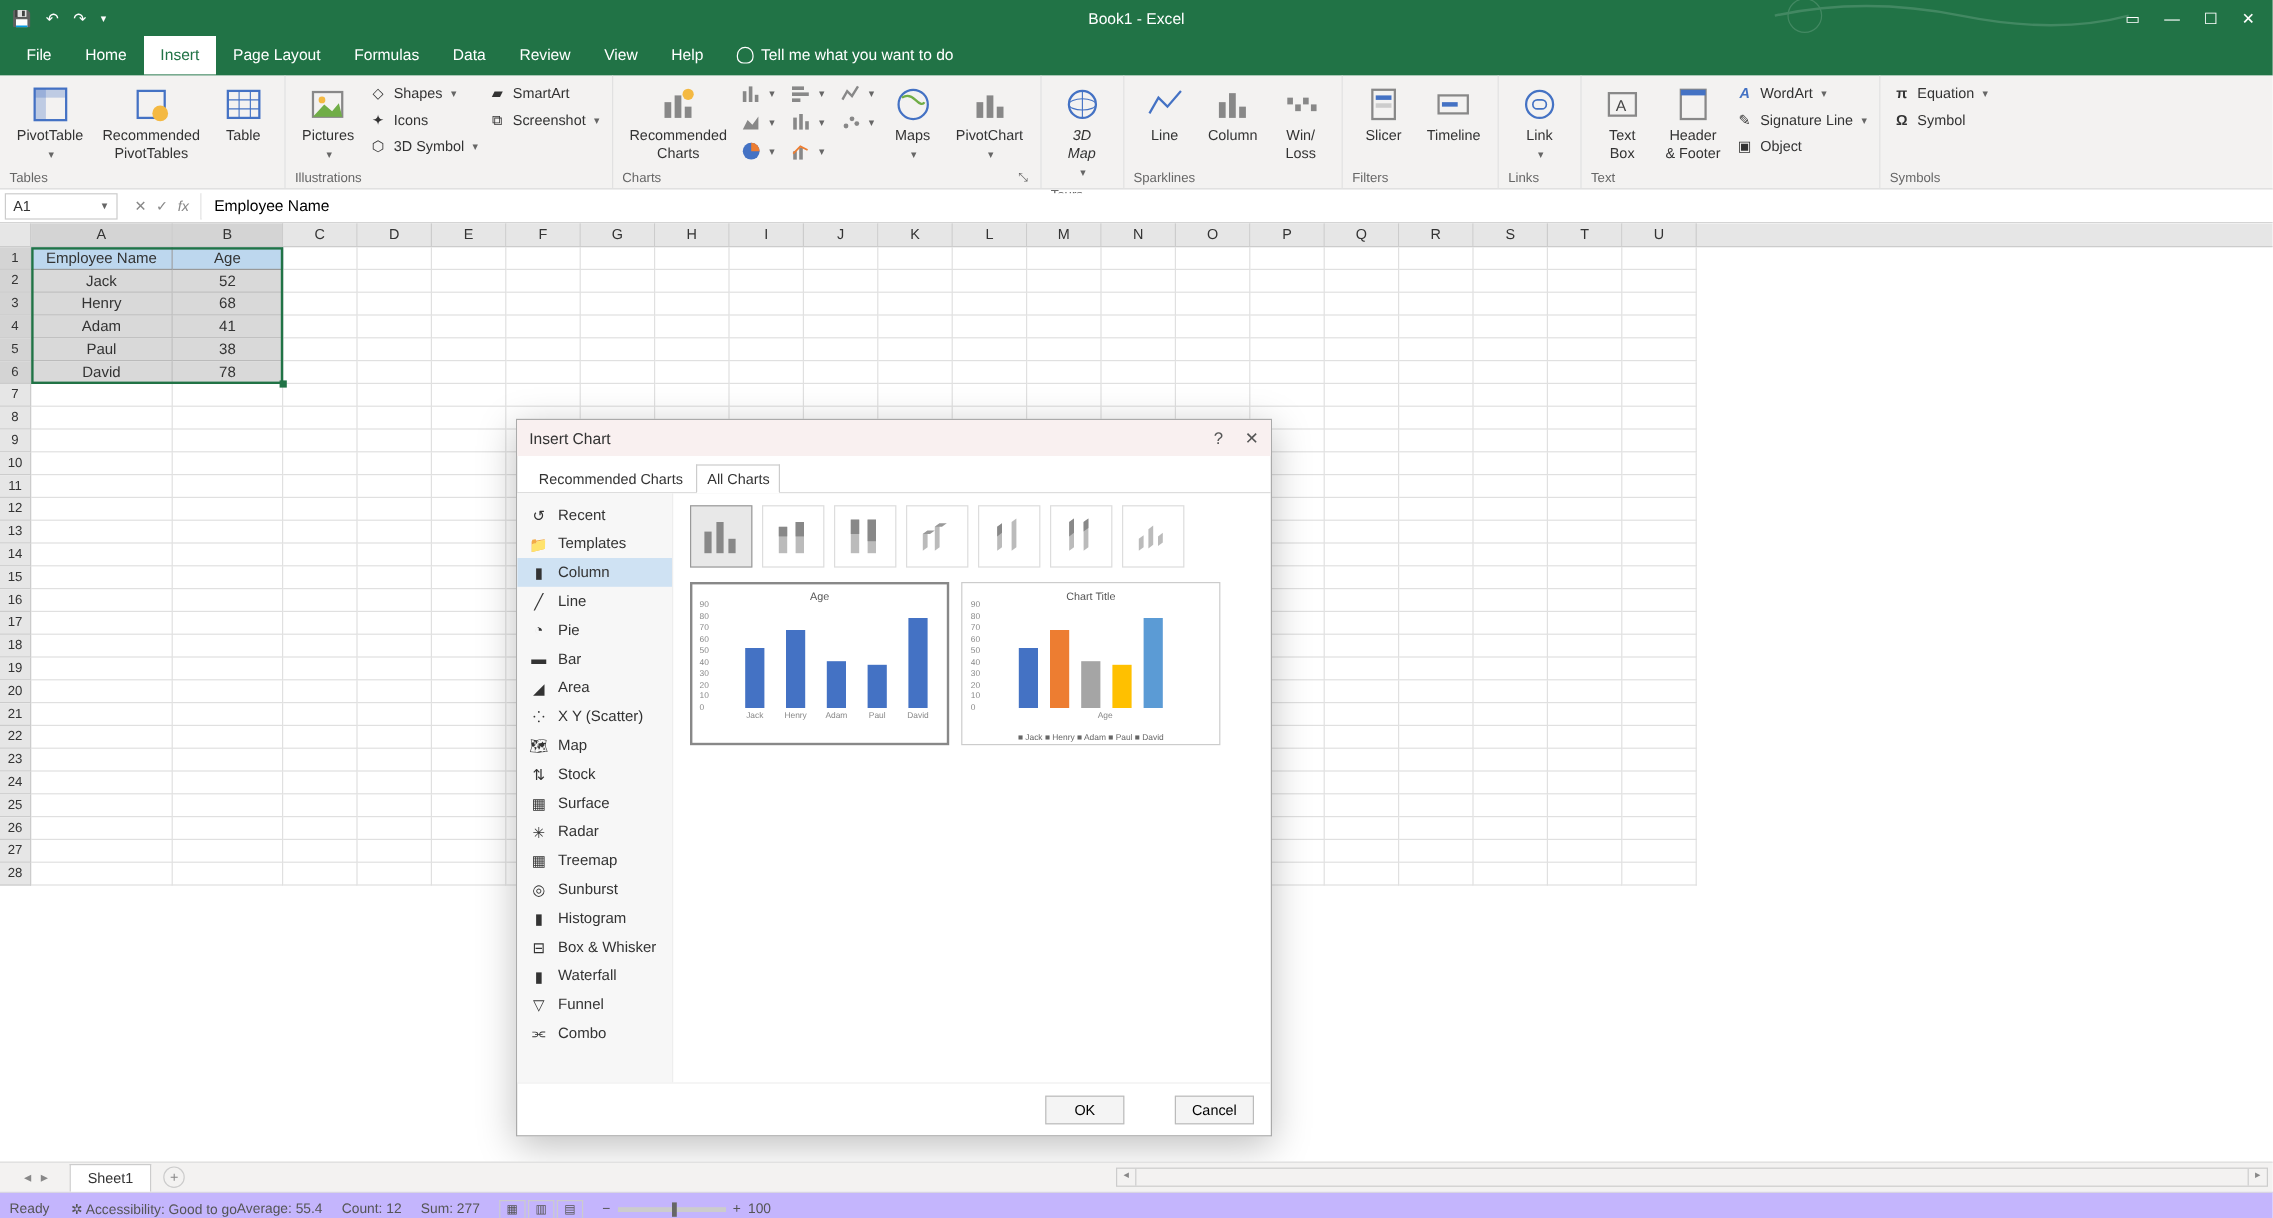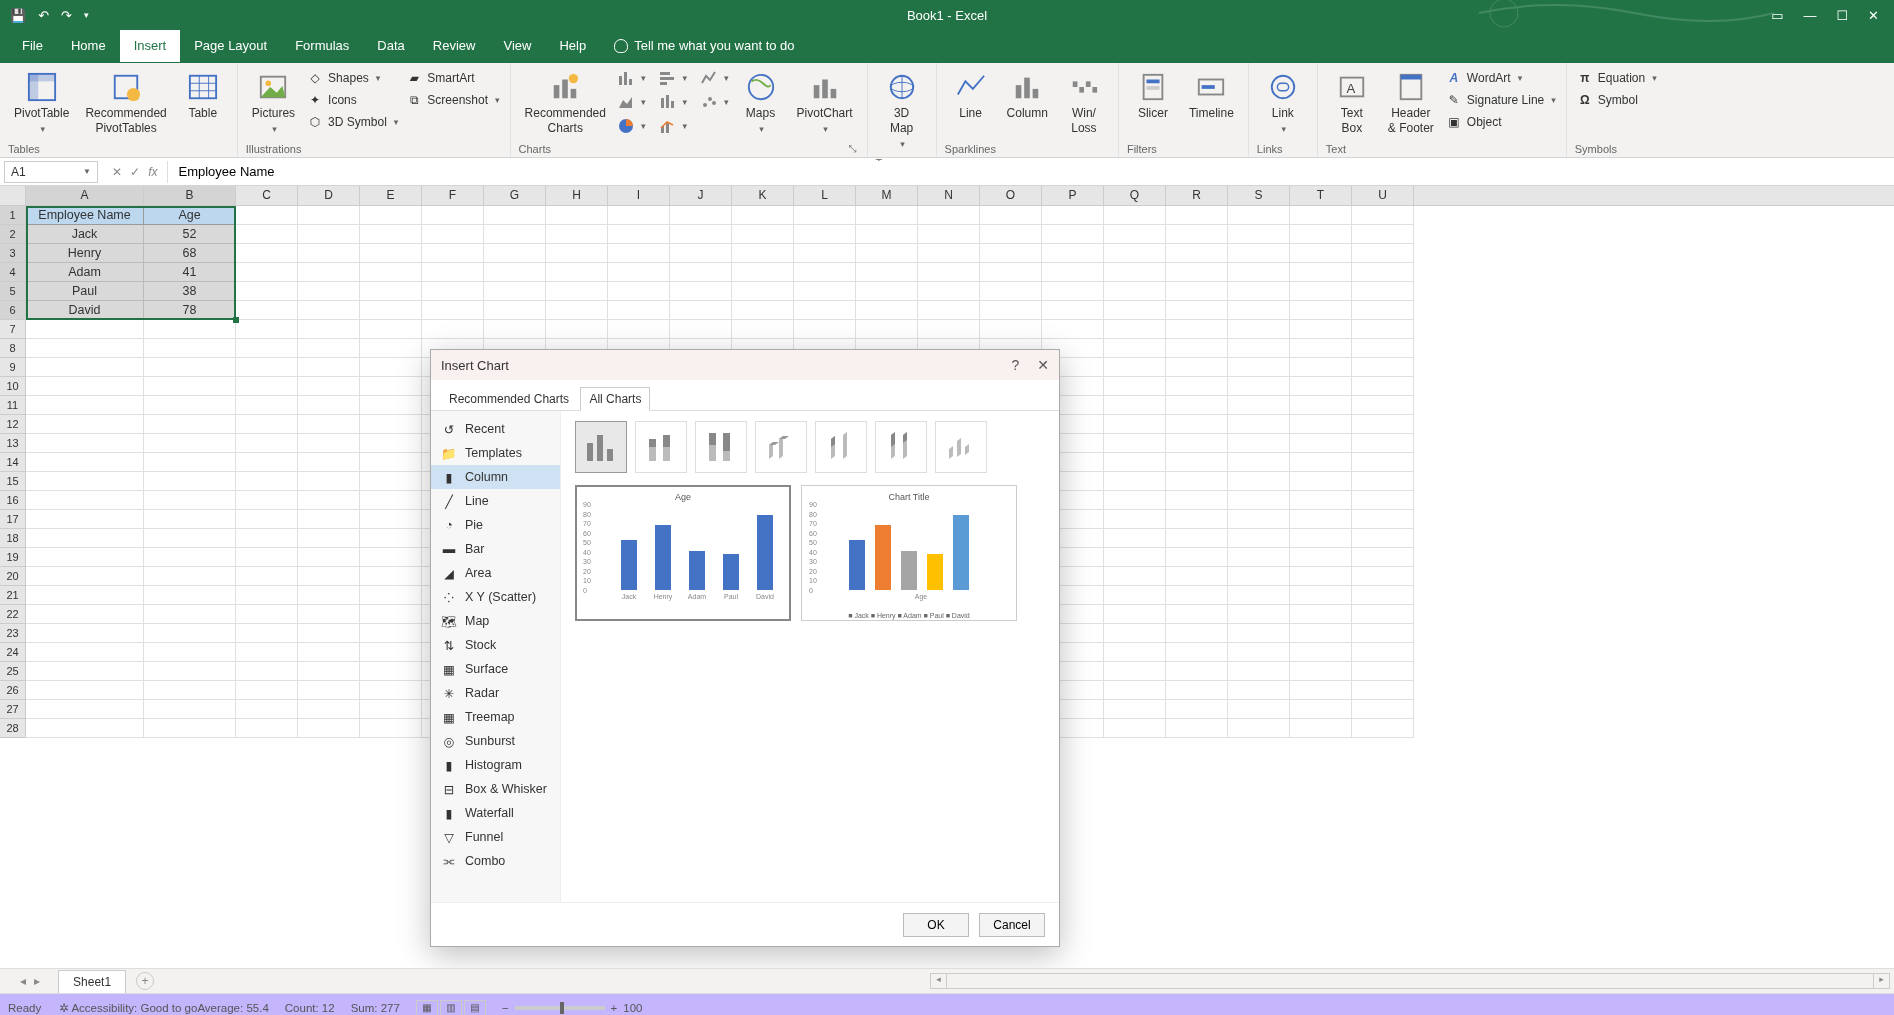--- a/index.html
+++ b/index.html
@@ -85,21 +85,21 @@
 .preview.selected { border:2px solid #888; padding:5px;}
 .mini-title{ font-size:9px; text-align:center; color:#555; margin-bottom:2px;}
 .mini-chart{ width:200px; height:96px; position:relative; margin:0 auto;}
 .mini-chart .axis{ position:absolute; left:14px; right:2px; bottom:10px; top:0;}
 .mini-chart .ylab{ position:absolute; left:0; font-size:7px; color:#888;}
 .mini-chart .bar{ position:absolute; bottom:0; width:16px; }
 .mini-chart .xlab{ position:absolute; bottom:-10px; font-size:7px; color:#888; width:26px; text-align:center;}
 .mini-legend { font-size:7px; text-align:center; color:#666; margin-top:12px;}
 
 .dialog-footer { height:44px; border-top:1px solid #eee; display:flex; justify-content:flex-end; align-items:center; gap:10px; padding:0 14px;}
-.dialog-footer button { width:66px; height:24px; font-size:12px; background:#f4f4f4; border:1px solid #bbb; cursor:pointer;}
+.dialog-footer button { width:66px; height:24px; font-size:12px; background:#f4f4f4; border:1px solid #bbb; cursor:pointer;margin-left:32px;}
 
 
 .sheet-tabs { height:25px; background:#f3f2f1; border-top:1px solid #ddd; display:flex; align-items:center; padding-left:20px; position:relative;}
 .sheet-nav { display:flex; gap:8px; color:#888; padding-right:18px;}
 .sheet-tab { padding:4px 14px; font-size:12px; background:#fff; border:1px solid #ccc; border-bottom:none; cursor:pointer;}
 .sheet-add { width:18px;height:18px; border:1px solid #ccc; border-radius:50%; margin-left:10px; display:flex;align-items:center;justify-content:center; font-size:12px; color:#888; cursor:pointer;}
 .sheet-tabs .hscroll { position:absolute; right:4px; left:930px; height:16px; border:1px solid #ccc; display:flex;}
 .sheet-tabs .hscroll .tr{ width:16px; text-align:center; font-size:9px; color:#888; border-left:1px solid #ccc; cursor:pointer;}
 .sheet-tabs .hscroll .tr:first-child{border-left:none;border-right:1px solid #ccc;}
 .sheet-tabs .hscroll .track{flex:1;}
@@ -352,21 +352,21 @@
   <div class="ribbon-group">
     <div class="items">
       <div class="big-btn">
         <span class="ico">
             <svg viewBox="0 0 32 32">
               <circle cx="16" cy="16" r="12" fill="none" stroke="#4472c4" stroke-width="2"></circle>
               <ellipse cx="16" cy="16" rx="12" ry="5" fill="none" stroke="#4472c4"></ellipse>
               <line x1="16" y1="4" x2="16" y2="28" stroke="#4472c4"></line>
             </svg>
           </span>
-        <span style="white-space:pre-line;">3D
+        <span style="white-space:pre-line;font-style:italic;">3D
 Map</span>
           <span class="chev">▾</span>
       </div>
     </div>
     <div class="label">Tours</div>
   </div>
 
   <div class="ribbon-group">
     <div class="items">
       <div class="big-btn">

